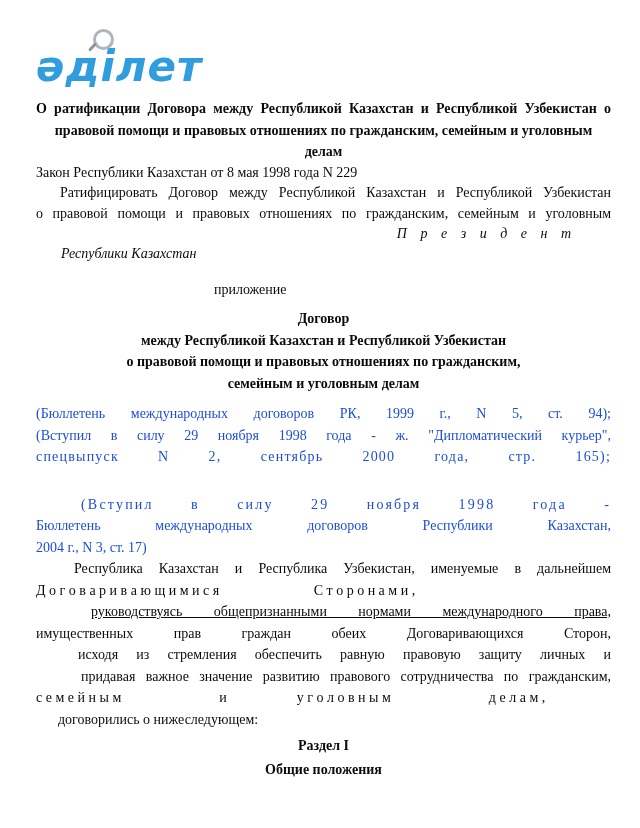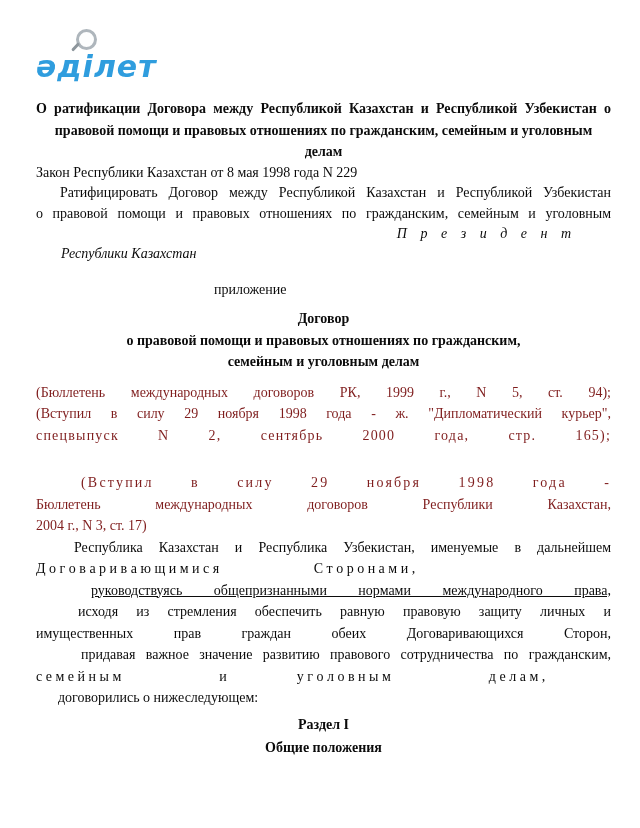--- a/index.html
+++ b/index.html
@@ -15,21 +15,21 @@
   .page { padding: 0 29px 0 36px; }
 
   
   .logo {
     position: relative;
     margin: 42px 0 0 36px;
     height: 52px;
     font-family: "DejaVu Sans", sans-serif;
     font-style: italic;
     font-weight: bold;
-    font-size: 30px;
+    font-size: 42px;
     line-height: 50px;
     color: #2f9dde;
     letter-spacing: 1px;
     width: 170px;
   }
   .lg-i-wrap { position: relative; display: inline-block; }
   .lg-glass {
     position: absolute;
     top: -13px; left: -7px;
     width: 21px; height: 21px;
@@ -48,21 +48,21 @@
   }
 
   
   .ln { line-height: 21.5px; min-height: 21.5px; }
   .law .ln { line-height: 20.5px; min-height: 20.5px; }
   .sig .ln { line-height: 20px;  min-height: 20px; }
   .sect .ln { line-height: 23.5px; min-height: 23.5px; }
 
   .b   { font-weight: bold; text-align: center; }
   .it  { font-style: italic; }
-  .red { color: #7f1d1d; font-family: Liberation Serif, serif; }
+  .red { color: #1d4ed8; font-family: Liberation Serif, serif; }
   .j   { text-align: justify; text-align-last: justify; }
   .pre { white-space: pre; }
   .right { text-align: right; }
 
   .ws10 { word-spacing: 10px; }
   .ls12 { letter-spacing: 1.2px; }
   .ls22 { letter-spacing: 2.2px; }
 
   .pl22  { padding-left: 22px; }
   .pl24  { padding-left: 24px; }
@@ -103,42 +103,43 @@
   </div>
 
   <div class="sig">
     <div class="ln it pre right pr40 ws10">П р е з и д е н т</div>
     <div class="ln it pl25">Республики Казахстан</div>
     <div class="ln pl178">приложение</div>
   </div>
 
   <div class="treaty mt8">
     <div class="ln b">Договор</div>
+    <div class="ln b">между Республикой Казахстан и Республикой Узбекистан</div>
     <div class="ln b">о правовой помощи и правовых отношениях по гражданским,</div>
     <div class="ln b">семейным и уголовным делам</div>
   </div>
 
   <div class="mt9">
     <div class="ln red j">(Бюллетень международных договоров РК, 1999 г., N 5, ст. 94);</div>
     <div class="ln red j">(Вступил в силу 29 ноября 1998 года - ж. "Дипломатический курьер",</div>
     <div class="ln red j ls12">спецвыпуск N 2, сентябрь 2000 года, стр. 165);</div>
   </div>
 
   <div class="mt26">
     <div class="ln red j ls22 pl45">(Вступил в силу 29 ноября 1998 года -</div>
     <div class="ln red j">Бюллетень международных договоров Республики Казахстан,</div>
     <div class="ln red">2004 г., N 3, ст. 17)</div>
   </div>
 
   <div>
     <div class="ln j pl38">Республика Казахстан и Республика Узбекистан, именуемые в дальнейшем</div>
     <div class="ln pre">Д о г о в а р и в а ю щ и м и с я                           С т о р о н а м и ,</div>
     <div class="ln j pl55">руководствуясь общепризнанными нормами международного права,</div>
+    <div class="ln j">имущественных прав граждан обеих Договаривающихся Сторон,</div>
     <div class="ln j pl42">исходя из стремления обеспечить равную правовую защиту личных и</div>
-    <div class="ln j">имущественных прав граждан обеих Договаривающихся Сторон,</div>
     <div class="ln j pl45">придавая важное значение развитию правового сотрудничества по гражданским,</div>
     <div class="ln pre">с е м е й н ы м                            и                    у г о л о в н ы м                            д е л а м ,</div>
     <div class="ln pl22">договорились о нижеследующем:</div>
   </div>
 
   <div class="sect mt6">
     <div class="ln b">Раздел I</div>
     <div class="ln b">Общие положения</div>
   </div>
 

